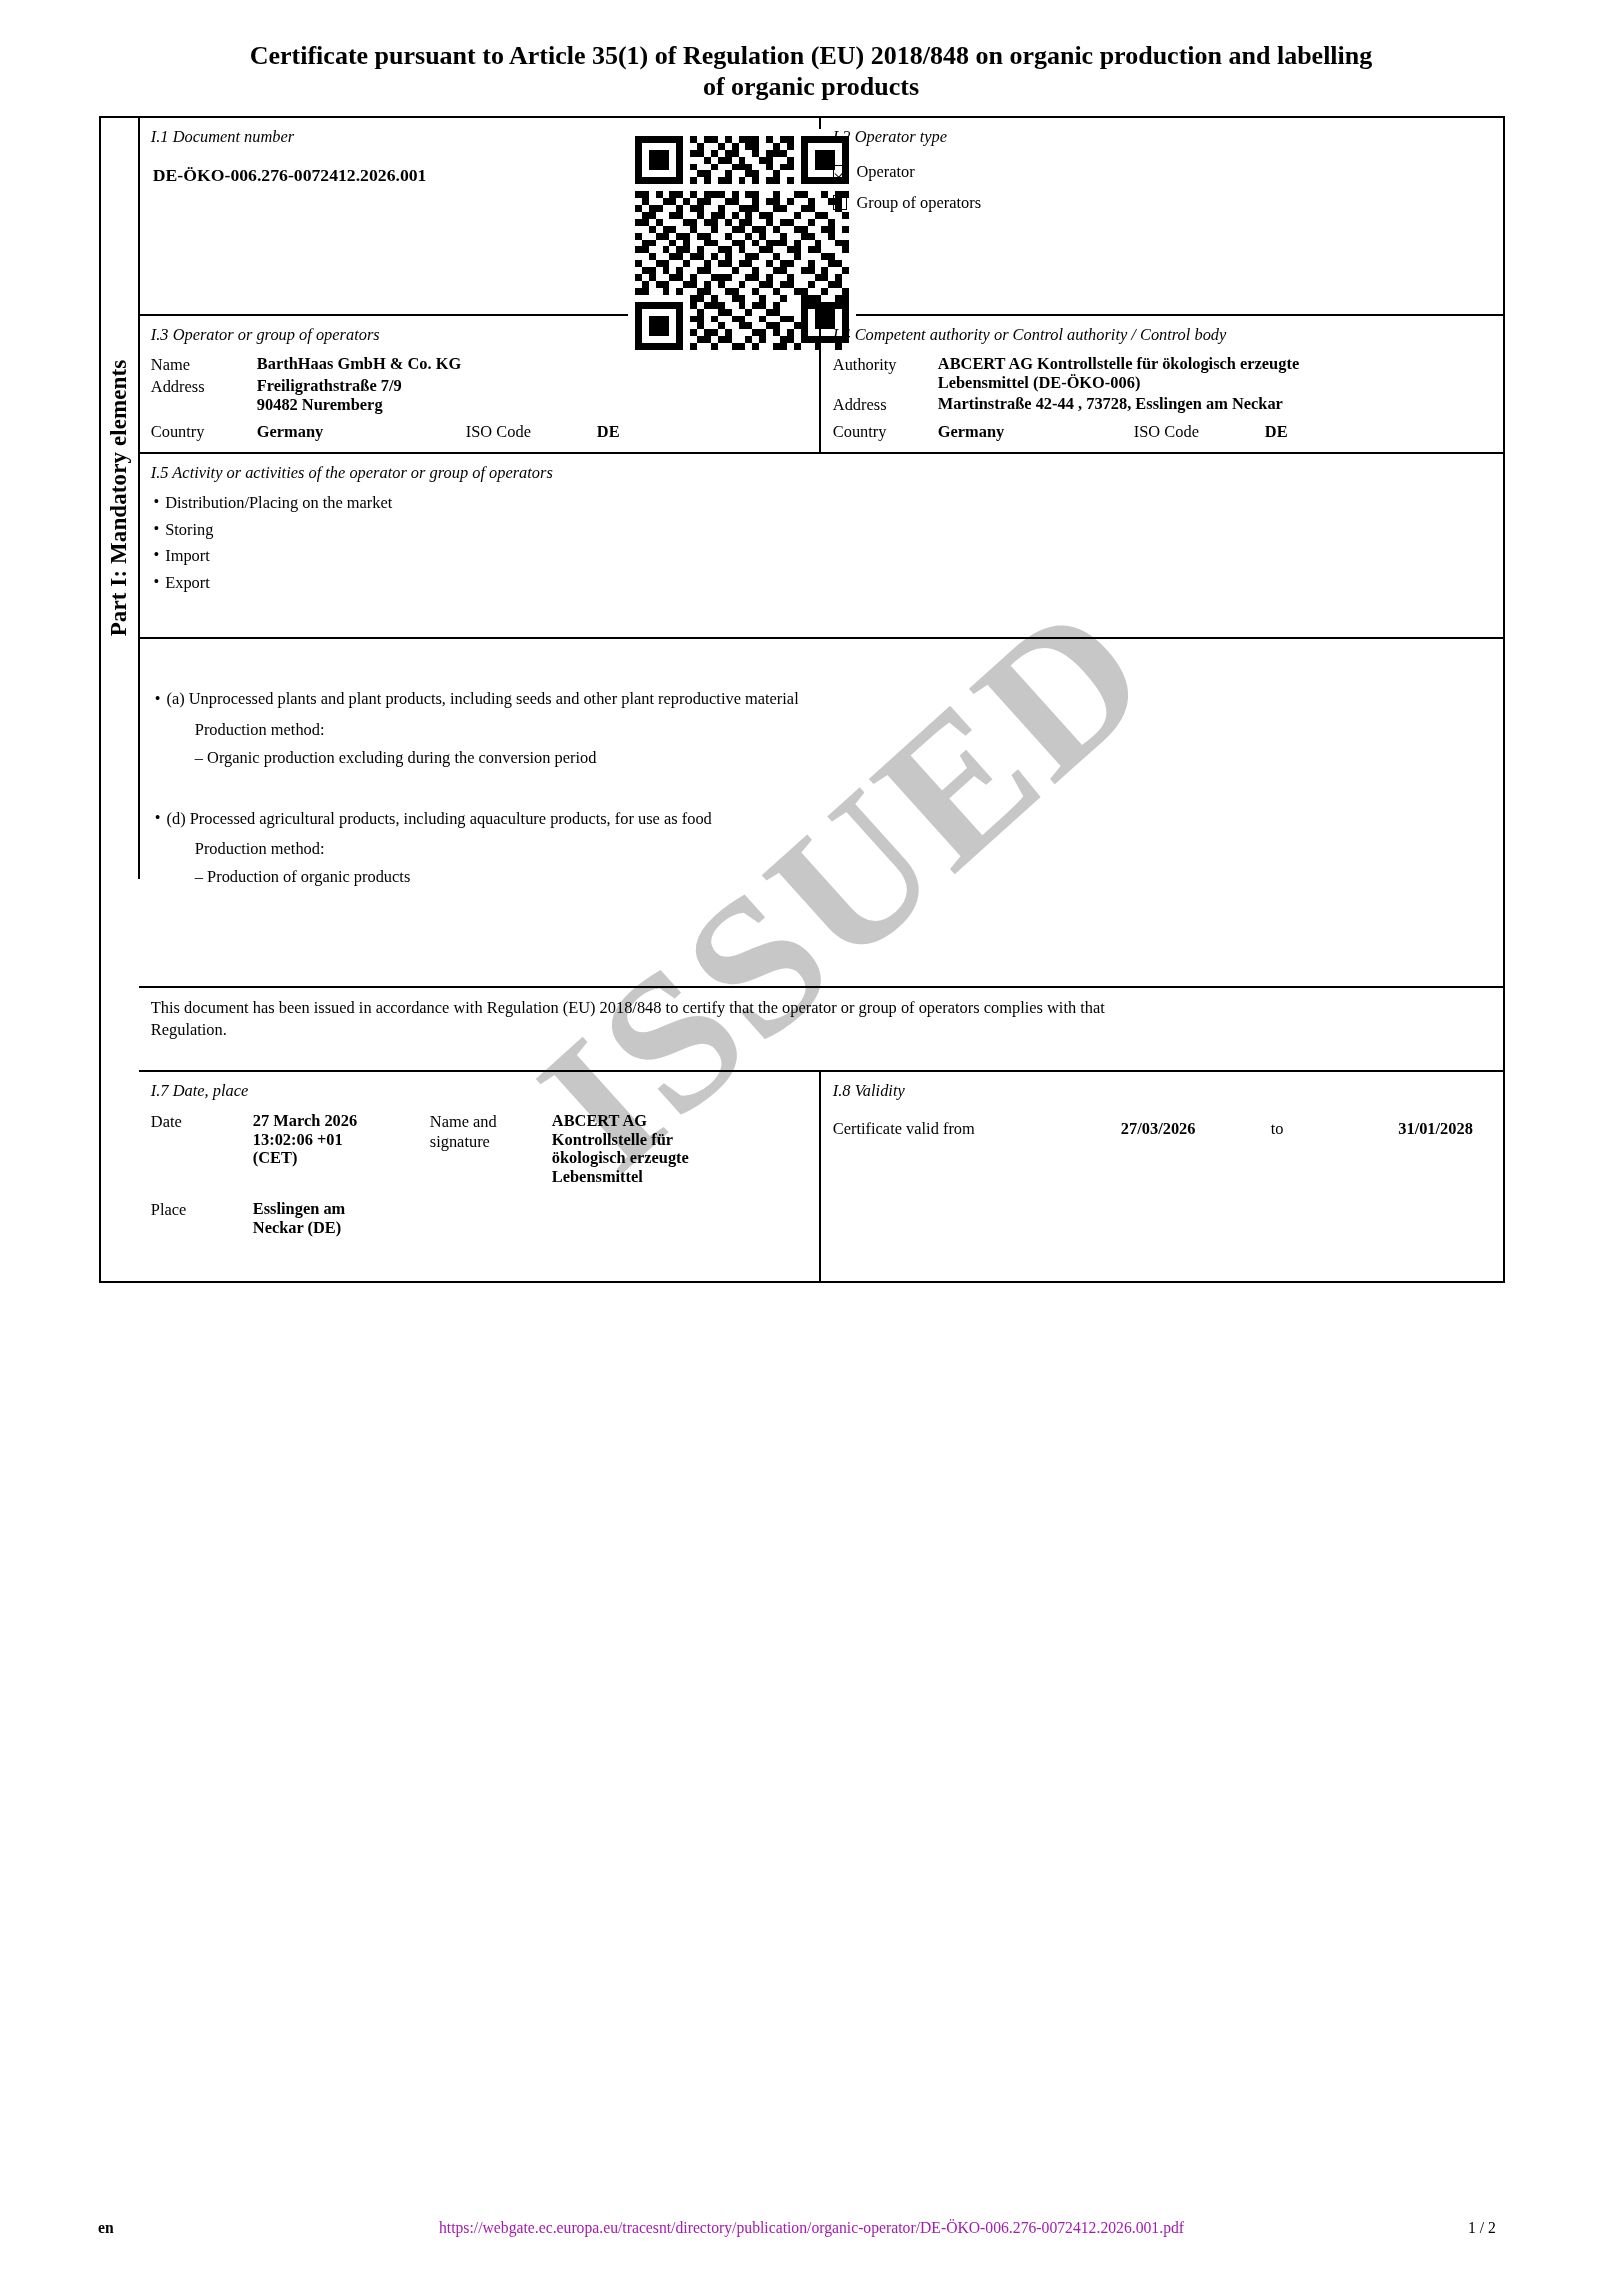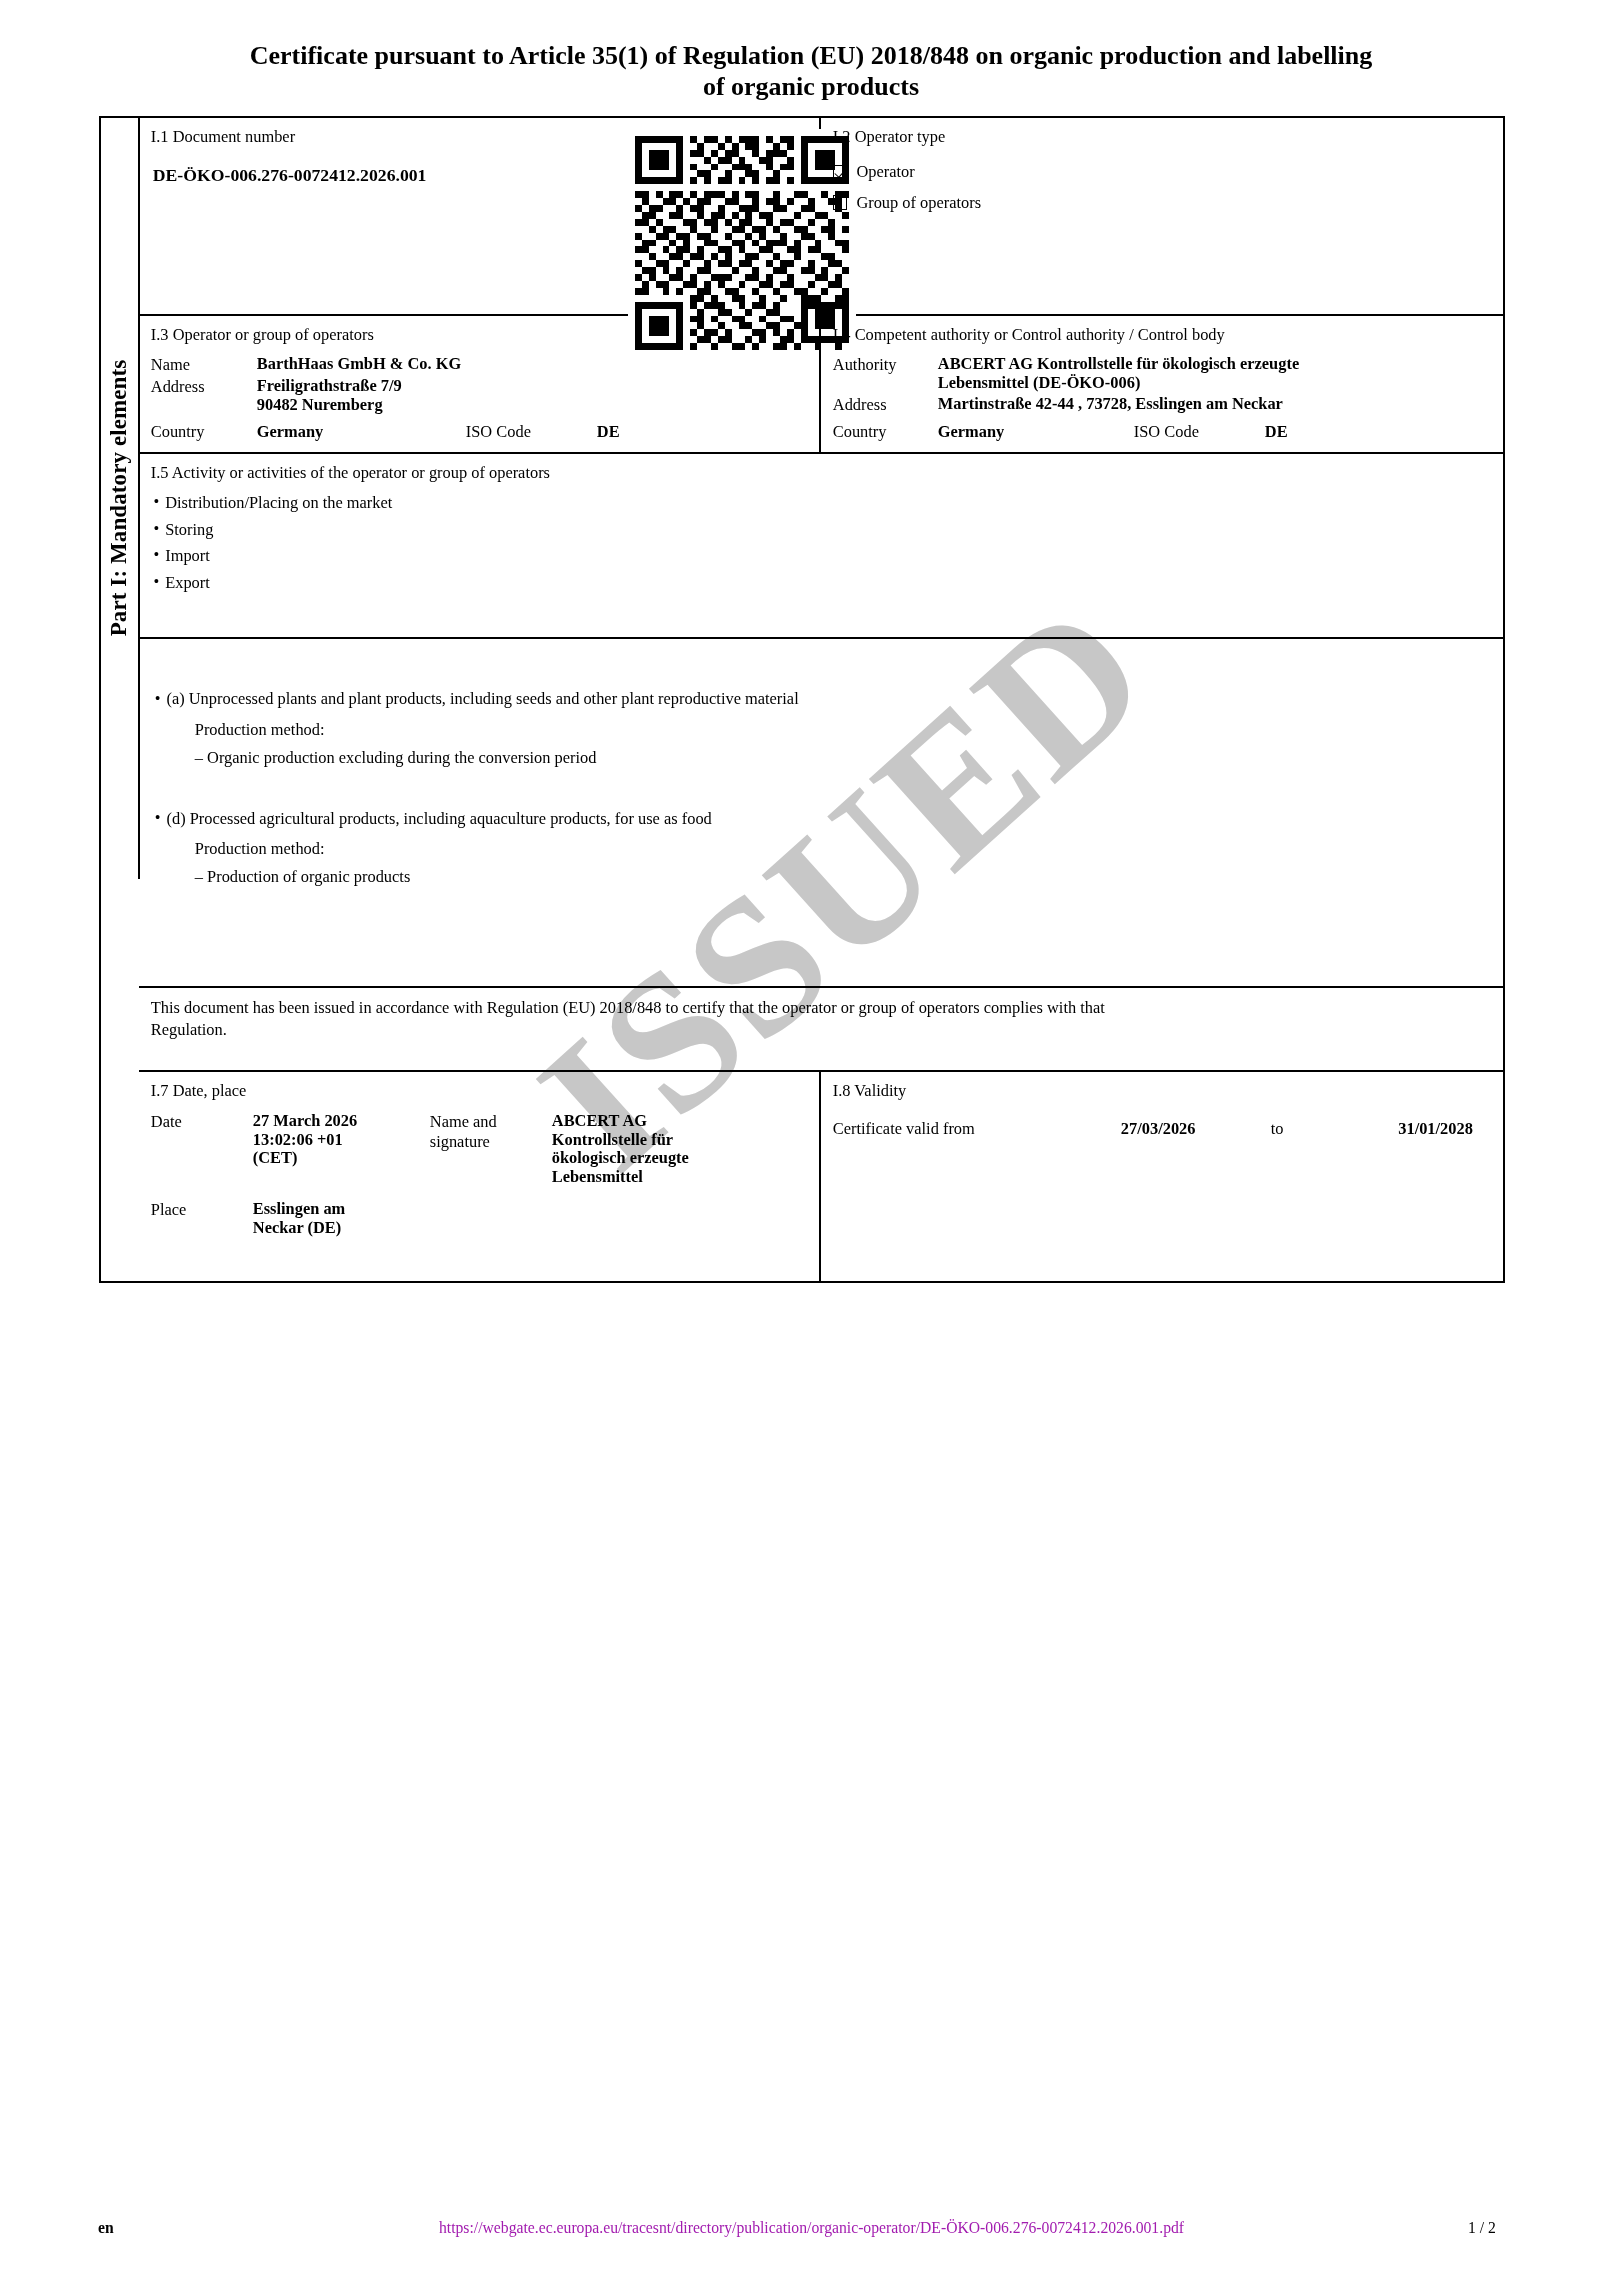--- a/index.html
+++ b/index.html
@@ -77,20 +77,21 @@
     padding: 9.2px 11.8px 10.5px 11.8px;
   }
   .cell.half { width: 50%; }
   .cell.full { width: 100%; }
   .cell.divider { border-right: 2px solid #000; }
 
   .sec-label {
     font-size: 16.4px;
     line-height: 1.25;
     margin-bottom: 3.9px;
+    font-style: italic;
   }
 
   
   .kv {
     display: grid;
     grid-template-columns: 106px 1fr;
     row-gap: 2.6px;
     font-size: 16.4px;
     margin-top: 9.2px;
   }

